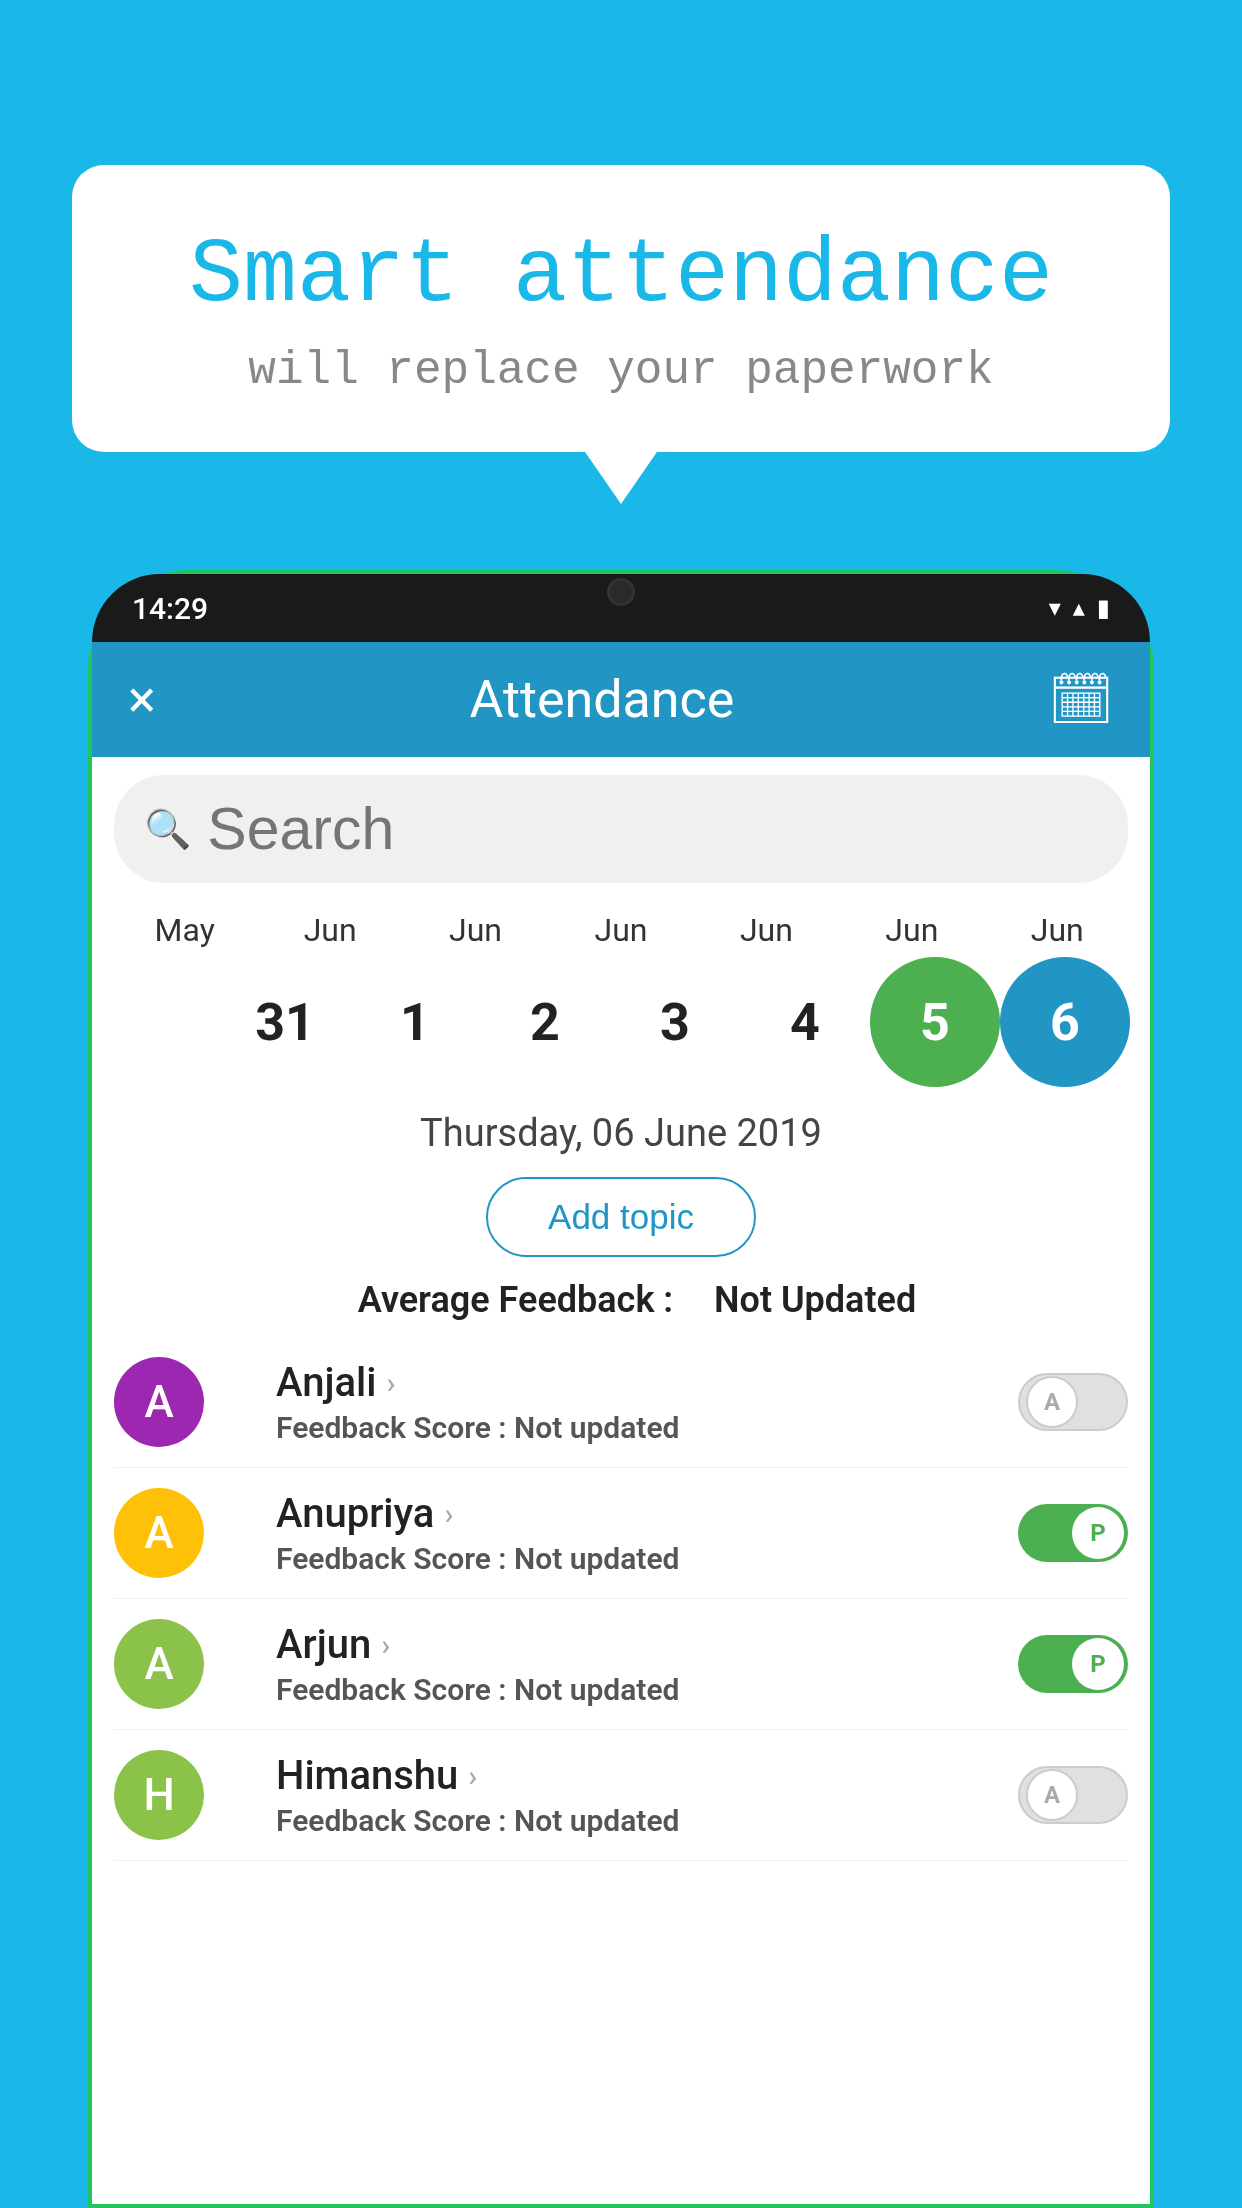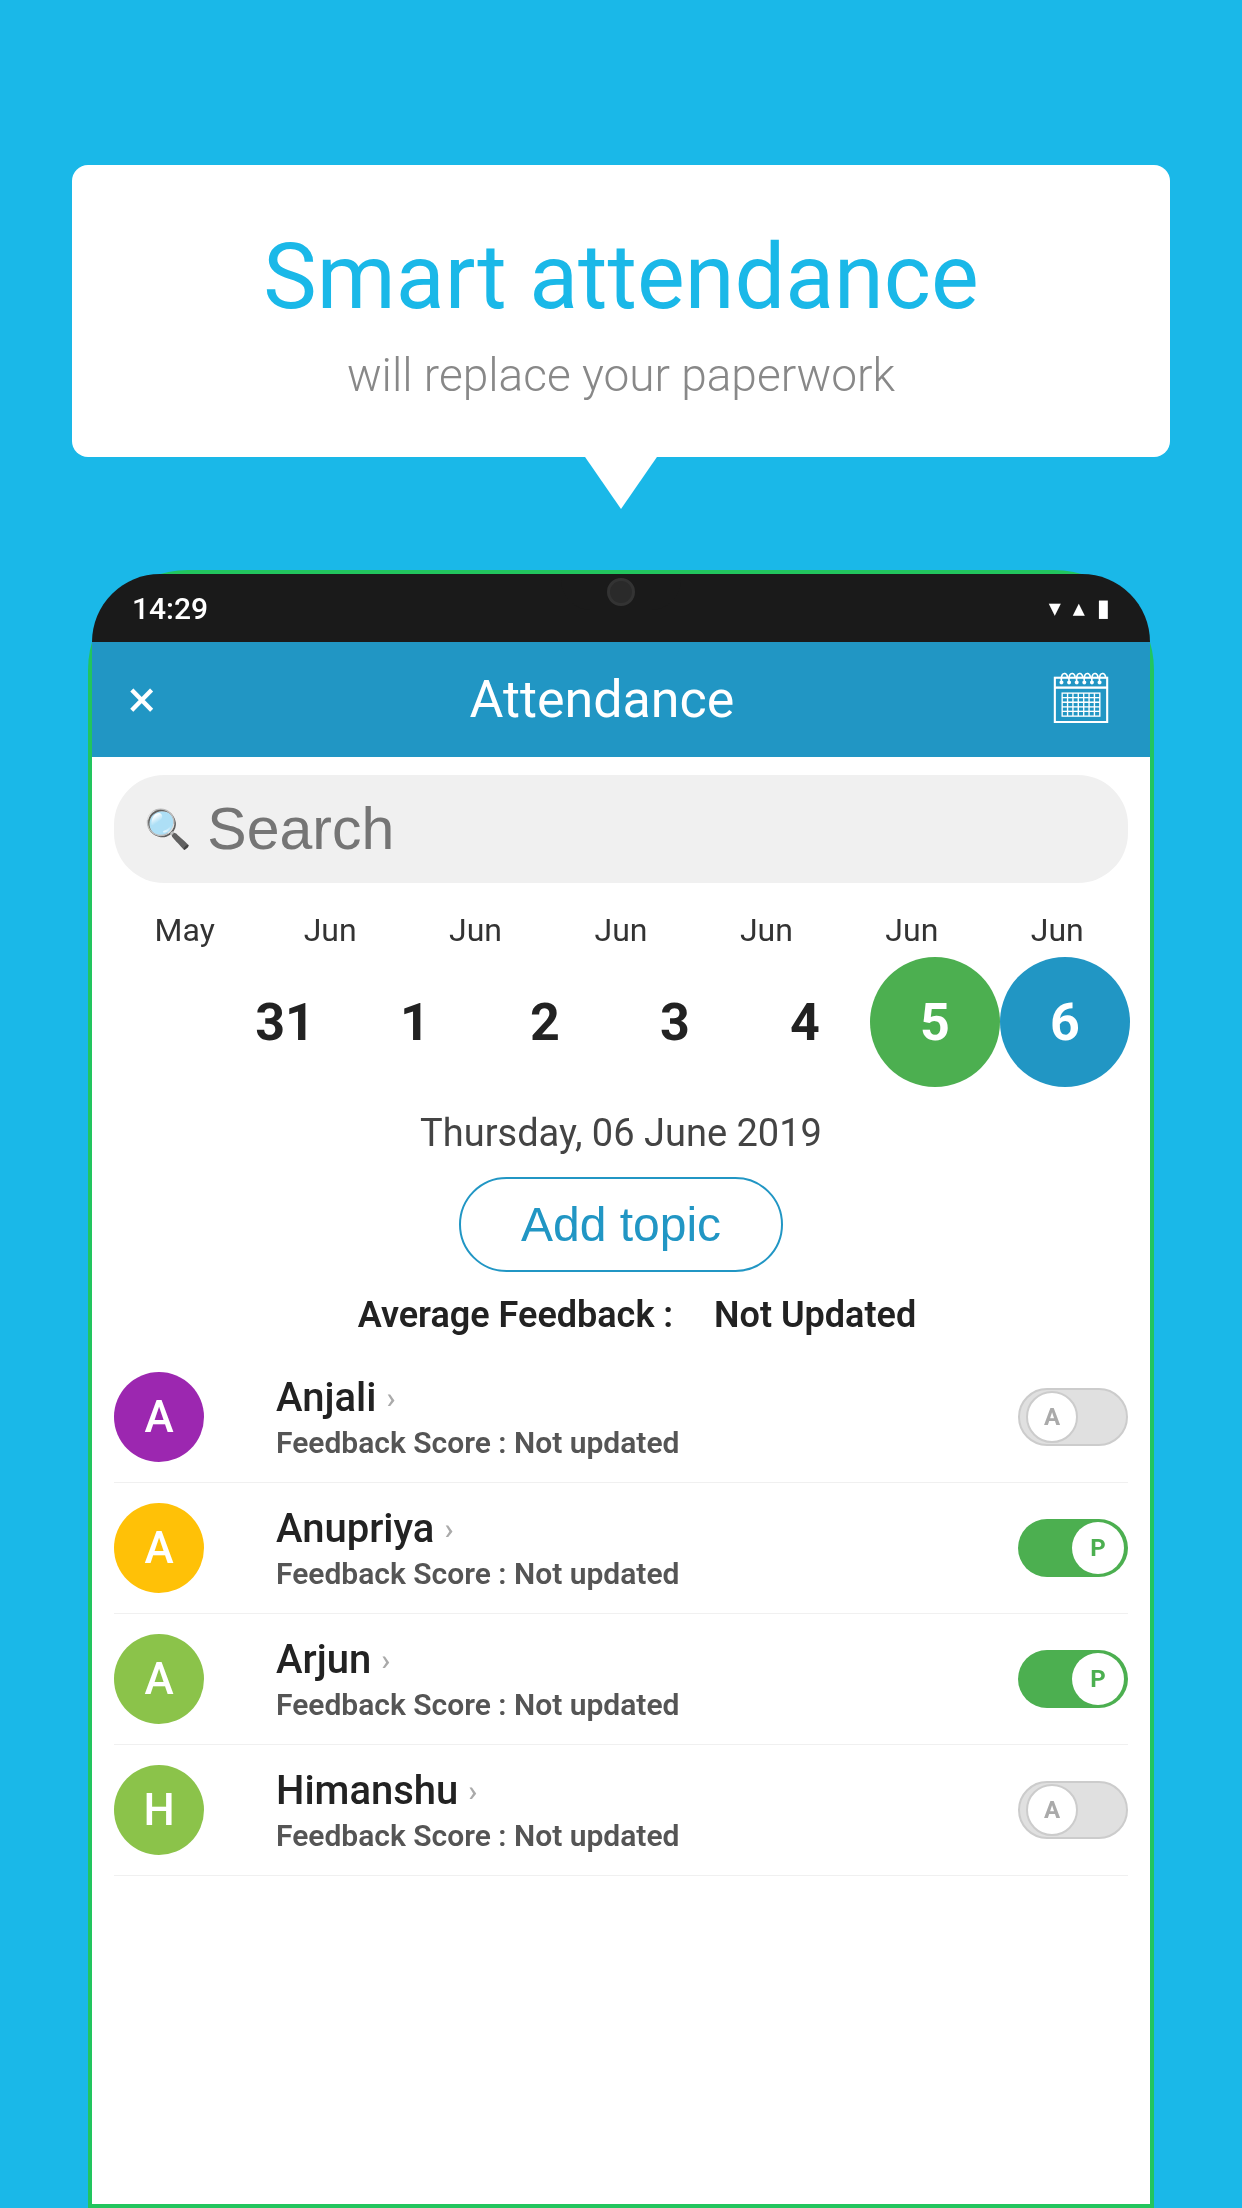--- a/index.html
+++ b/index.html
@@ -13,23 +13,24 @@
       position: relative;
     }
 
     
     .speech-bubble {
       position: absolute;
       top: 165px;
       left: 72px;
       right: 72px;
       background: white;
-      border-radius: 16px;
+      border-radius: 32px;
       padding: 60px 50px 55px;
       text-align: center;
+      font-family: Liberation Mono, monospace;
     }
     .speech-bubble::after {
       content: '';
       position: absolute;
       bottom: -52px;
       left: 50%;
       transform: translateX(-50%);
       width: 0;
       height: 0;
       border-left: 38px solid transparent;
@@ -211,21 +212,21 @@
 
     
     .add-topic-btn {
       display: block;
       margin: 16px auto;
       border: 2px solid #2196c4;
       border-radius: 50px;
       padding: 18px 60px;
       background: white;
       color: #2196c4;
-      font-size: 48px;
+      font-size: 35px;
       cursor: pointer;
       width: fit-content;
     }
 
     
     .avg-feedback {
       text-align: center;
       font-size: 36px;
       color: #777;
       padding: 6px 0 16px;

